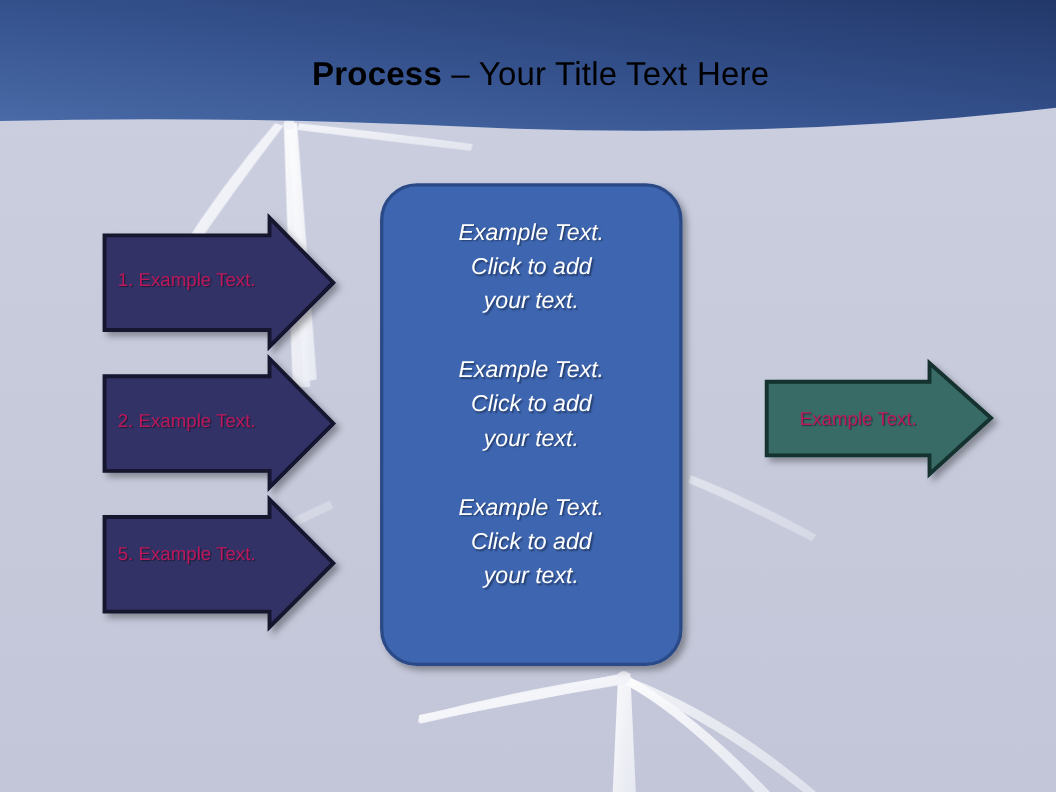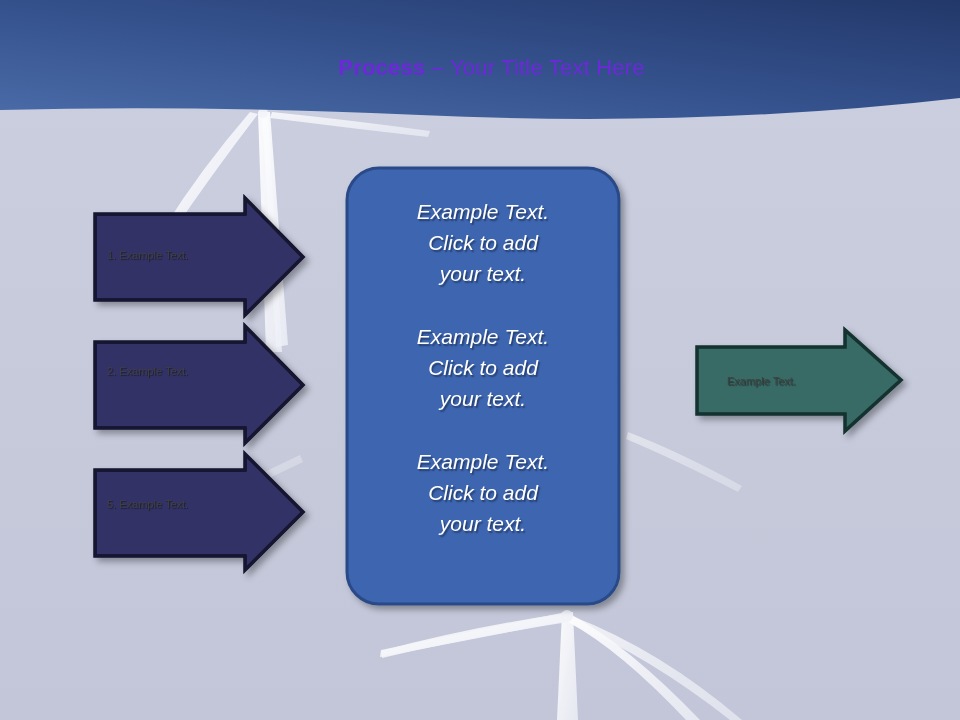--- a/index.html
+++ b/index.html
@@ -30,51 +30,51 @@
     position: absolute;
     left: 0;
     top: 48px;
     width: 960px;
     text-align: center;
     z-index: 6;
     pointer-events: none;
   }
   #title-text {
     display: inline-block;
-    color: #6d28d9;
-    font-size: 22px;
+    color: #000000;
+    font-size: 30px;
     line-height: 40px;
     letter-spacing: 0.2px;
     white-space: pre;
     margin-left: 23px;
   }
   #title-text .strong { font-weight: bold; }
   #title-text .light  { font-weight: normal; }
 
   
   #shapes-svg {
     position: absolute;
     left: 0; top: 0;
     width: 960px; height: 720px;
     z-index: 4;
   }
 
   
   .shape-label {
     position: absolute;
     z-index: 5;
-    color: #404040;
-    font-size: 11px;
+    color: #be185d;
+    font-size: 17px;
     line-height: 22px;
     text-shadow: 1px 1px 1px rgba(0,0,0,0.45);
     white-space: pre;
     text-align: center;
   }
   .arrow-label-1 { left: 107px; top: 244px; }
-  .arrow-label-2 { left: 107px; top: 360px; }
+  .arrow-label-2 { left: 107px; top: 372px; }
   .arrow-label-3 { left: 107px; top: 493px; }
   .arrow-label-green { left: 727px; top: 370px; }
 
   #center-text {
     position: absolute;
     left: 366px;
     top: 196px;
     width: 234px;
     z-index: 5;
     text-align: center;

